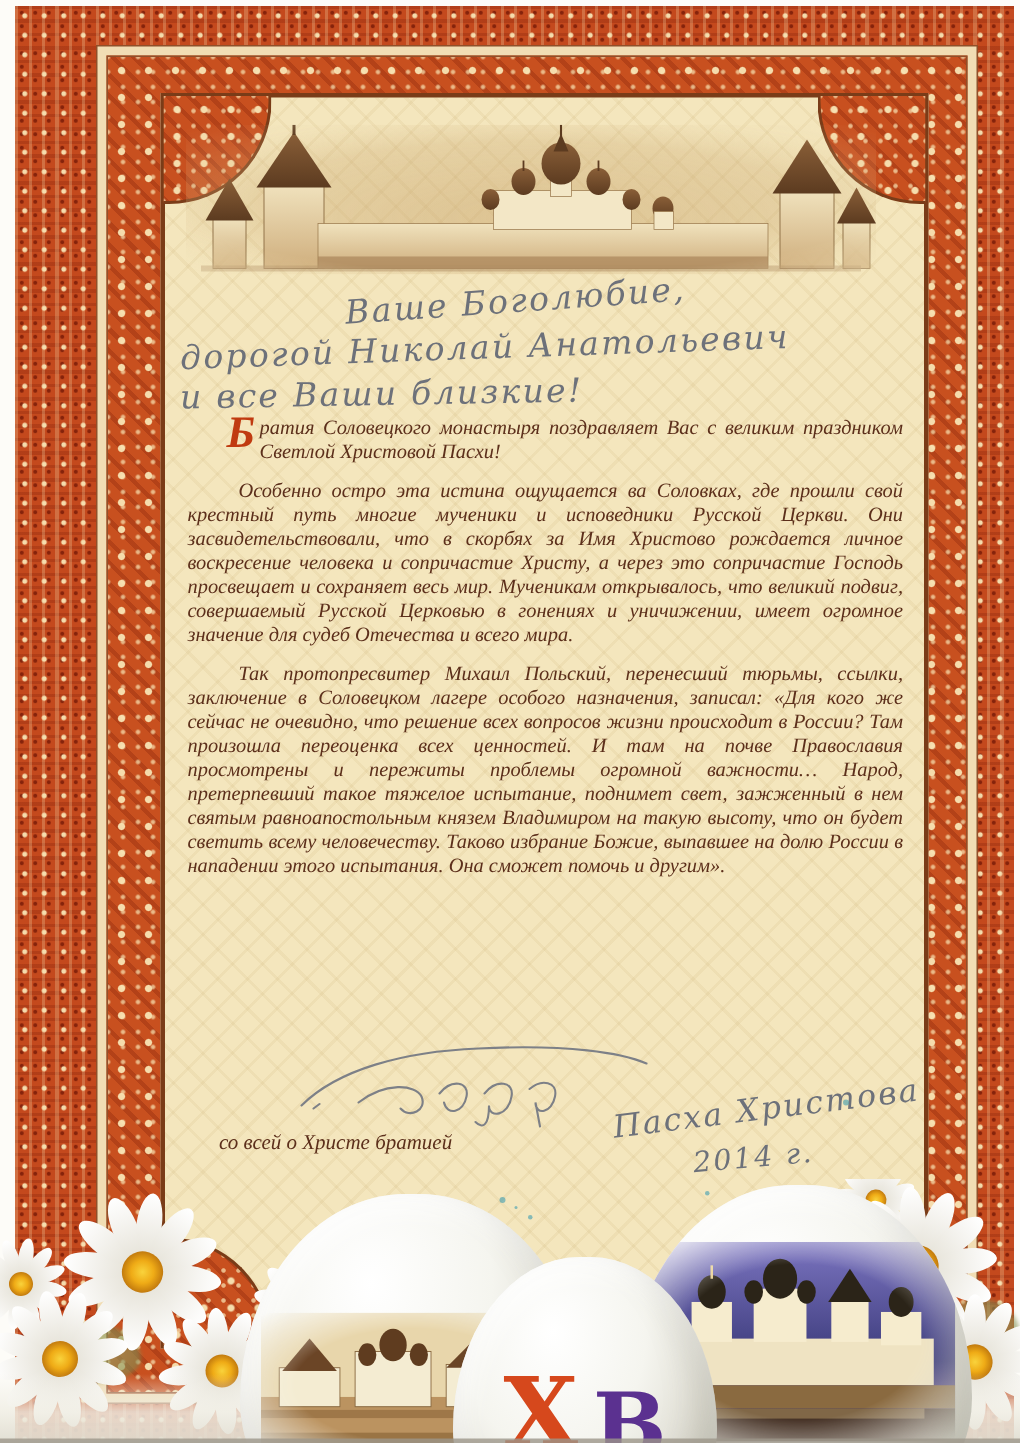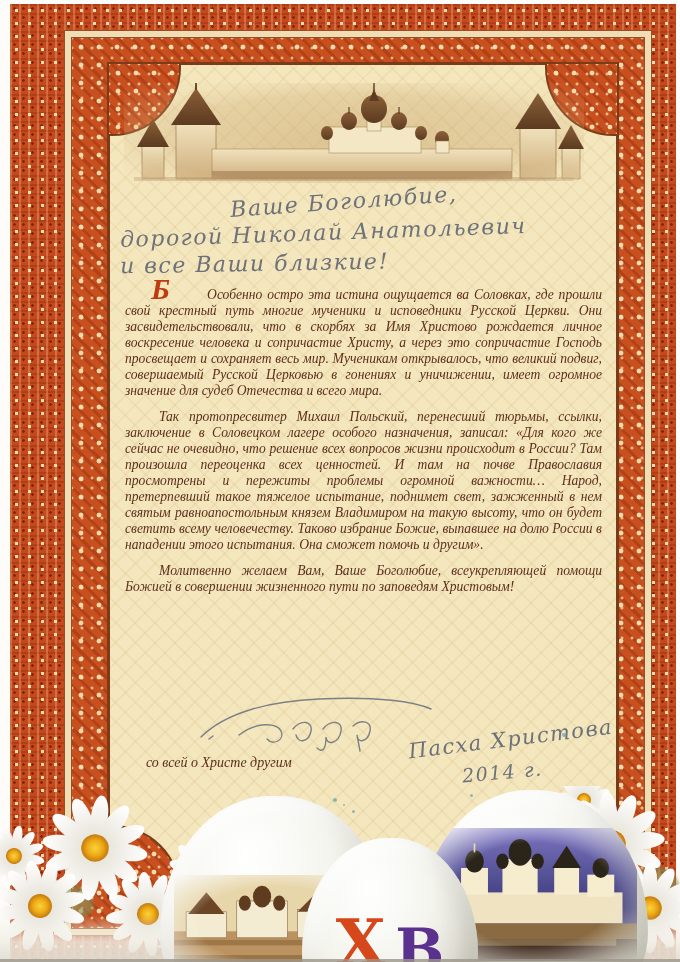--- a/index.html
+++ b/index.html
@@ -191,39 +191,38 @@
           </svg>
         </div>
 
         <div class="greeting">
           <span class="hand g1">Ваше Боголюбие,</span>
           <span class="hand g2">дорогой Николай Анатольевич</span>
           <span class="hand g3">и все Ваши близкие!</span>
         </div>
 
         <div class="bodytext">
-          <p class="first"><span class="dropcap">Б</span></p>
+          <p class="first"><span class="dropcap">Б</span><span>ратия Соловецкого монастыря поздравляет Вас с великим праздником Светлой Христовой Пасхи!</span></p>
           <p>Особенно остро эта истина ощущается ва Соловках, где прошли свой крестный путь многие мученики и исповедники Русской Церкви. Они засвидетельствовали, что в скорбях за Имя Христово рождается личное воскресение человека и сопричастие Христу, а через это сопричастие Господь просвещает и сохраняет весь мир. Мученикам открывалось, что великий подвиг, совершаемый Русской Церковью в гонениях и уничижении, имеет огромное значение для судеб Отечества и всего мира.</p>
           <p>Так протопресвитер Михаил Польский, перенесший тюрьмы, ссылки, заключение в Соловецком лагере особого назначения, записал: «Для кого же сейчас не очевидно, что решение всех вопросов жизни происходит в России? Там произошла переоценка всех ценностей. И там на почве Православия просмотрены и пережиты проблемы огромной важности… Народ, претерпевший такое тяжелое испытание, поднимет свет, зажженный в нем святым равноапостольным князем Владимиром на такую высоту, что он будет светить всему человечеству. Таково избрание Божие, выпавшее на долю России в нападении этого испытания. Она сможет помочь и другим».</p>
-          <p>Молитвенно желаем Вам, Ваше Боголюбие, всеукрепляющей помощи Божией в совершении жизненного пути по заповедям Христовым!</p>
         </div>
 
         <div class="flourish">
           <svg viewBox="0 0 250 62" width="250" height="62">
             <path d="M6,44 C30,20 74,8 124,6 C184,3 220,9 236,16
                      M14,46 l4,-3
                      M44,42 C62,28 82,30 86,38 C90,47 78,53 72,46
                      M98,36 C106,26 118,28 116,38 C114,49 103,51 101,42
                      M128,36 C136,26 148,28 146,38 C144,51 131,53 131,44 C131,57 127,60 122,55
                      M158,33 C166,26 177,28 175,38 C173,49 162,51 162,42 L165,58" stroke="#7d8087" stroke-width="1.4" fill="none" stroke-linecap="round"></path>
           </svg>
         </div>
 
         <div class="printed">
-          <div>со всей о Христе другим</div>
+          <div>со всей о Христе братией</div>
         </div>
 
         <span class="hand d1">Пасха Христова</span>
         <span class="hand d2">2014 г.</span>
 
         <span class="dot" style="left:452px;top:668px;width:4px;height:4px"></span>
       </div>
     </div>
   </div>
 </div>

